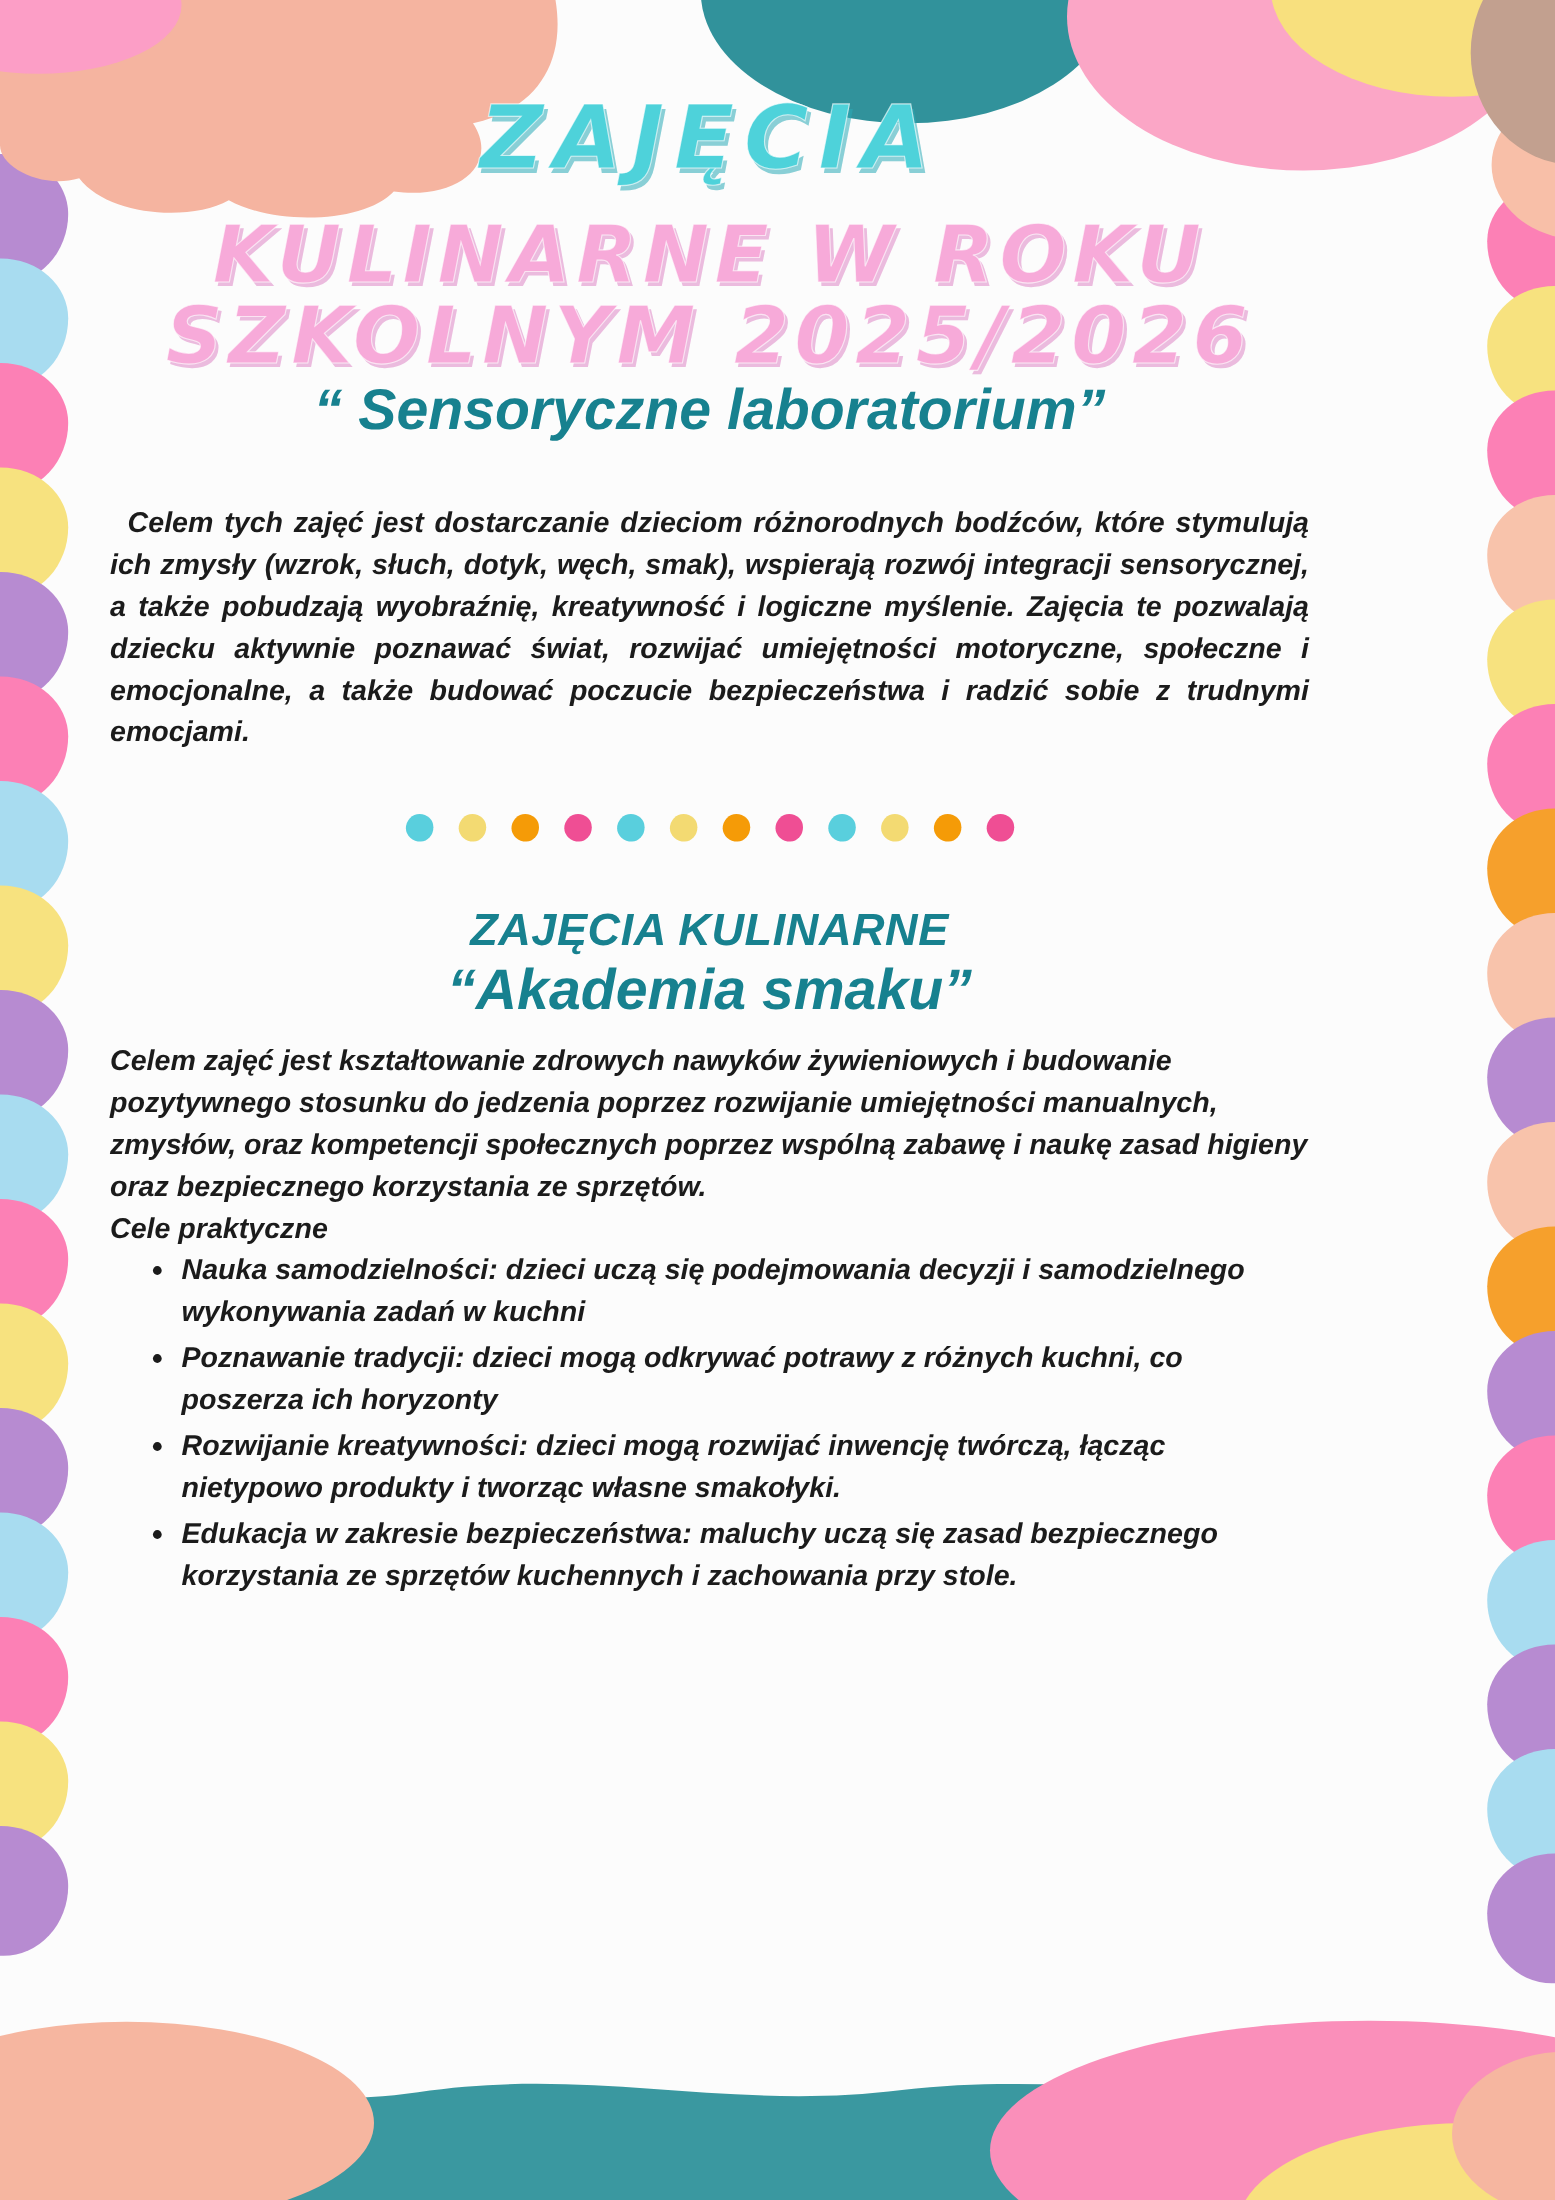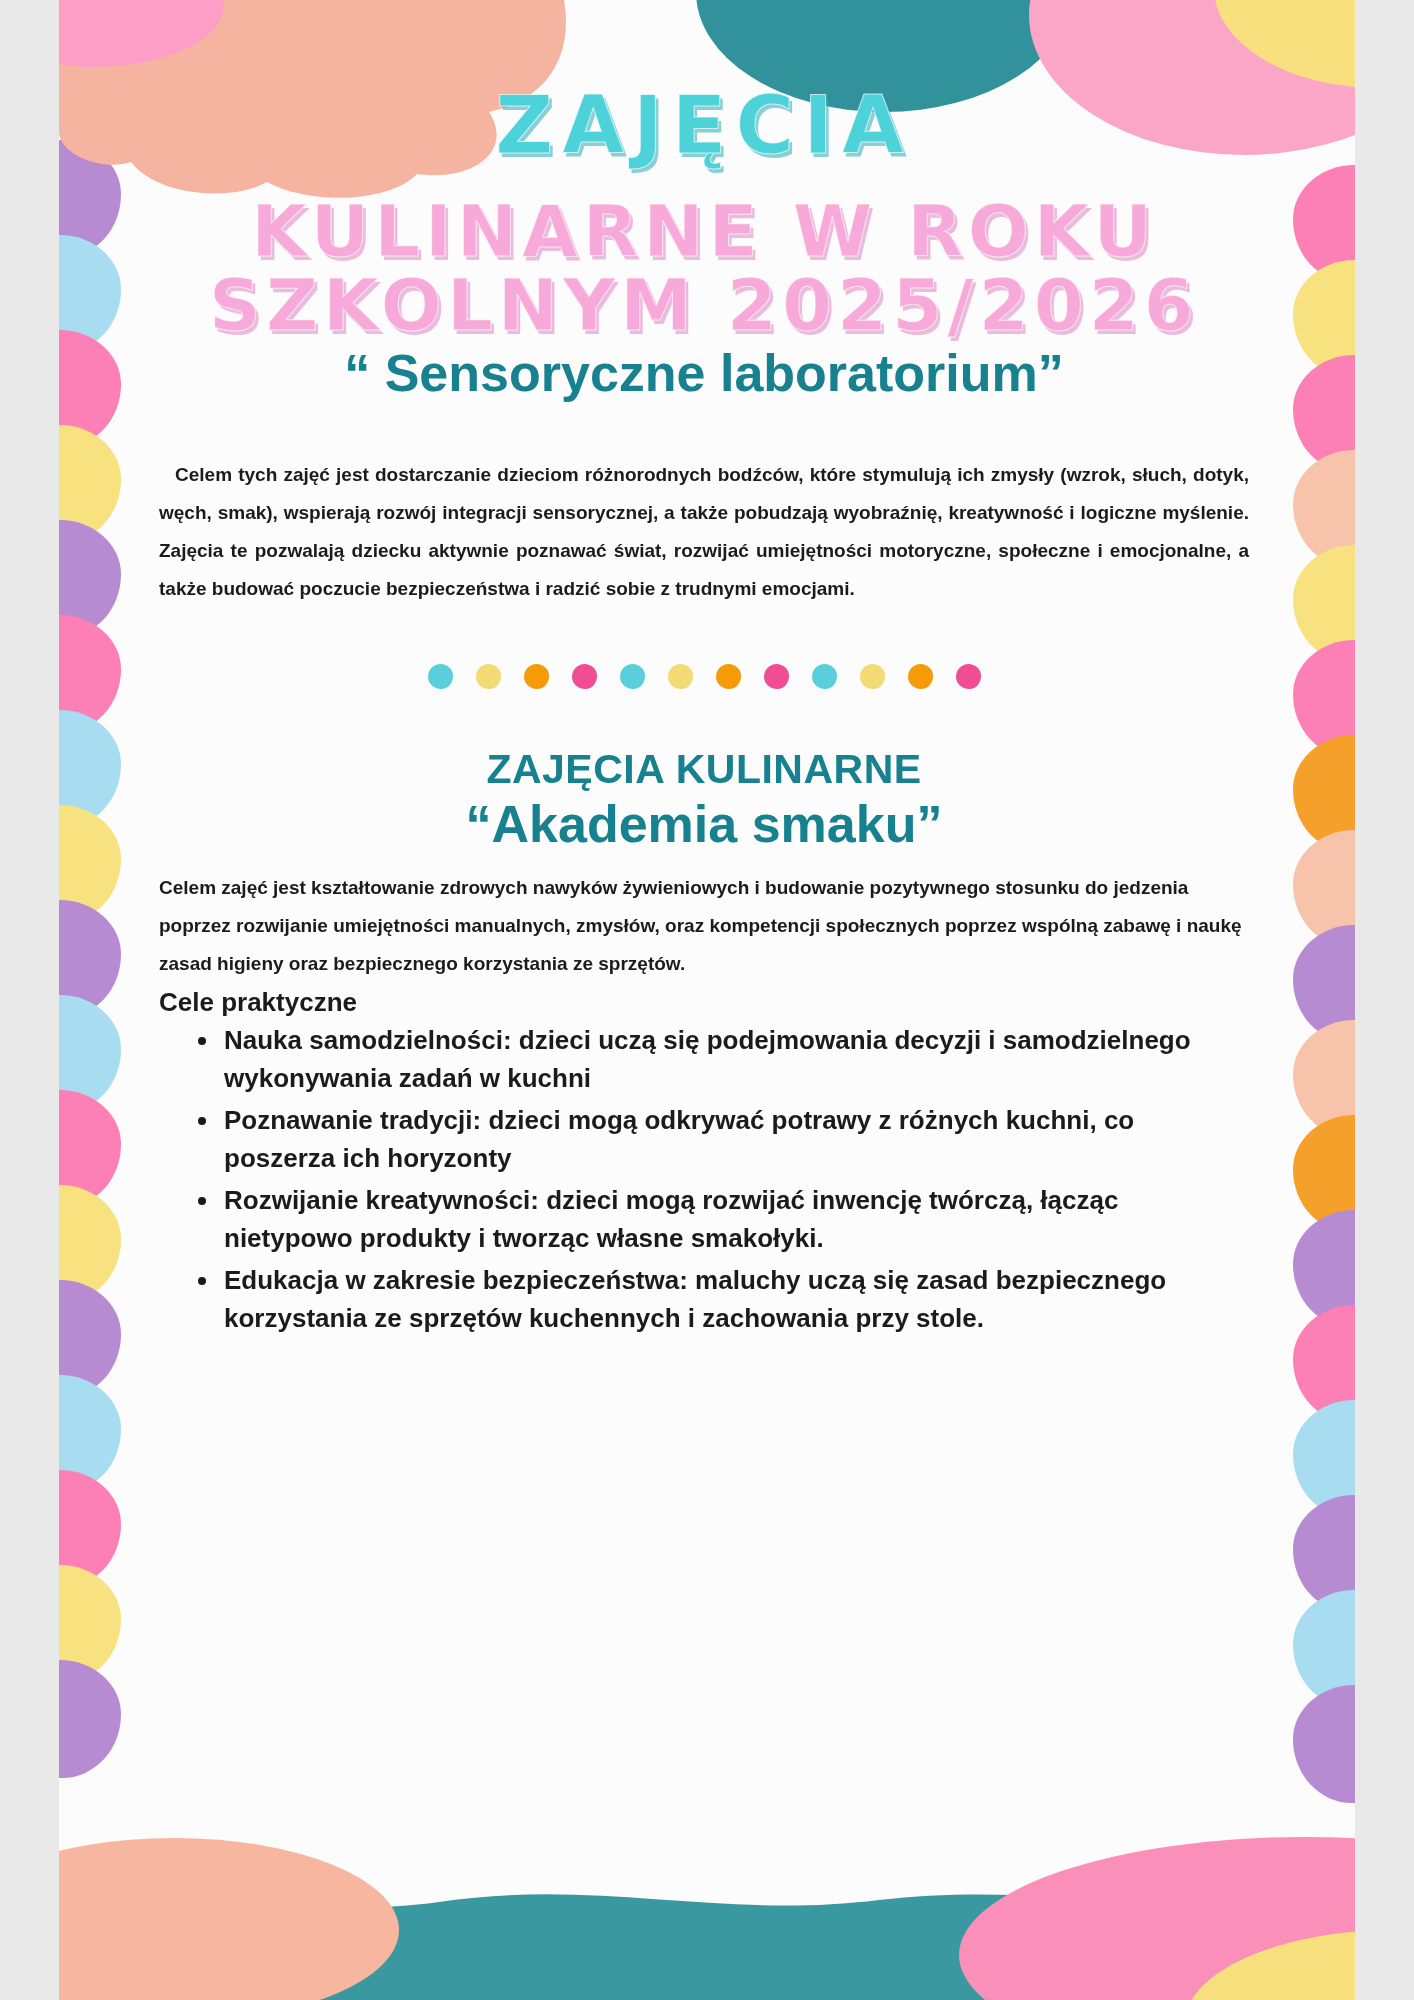--- a/index.html
+++ b/index.html
@@ -1,23 +1,24 @@
 <!DOCTYPE html>
 <html lang="pl"><head>
 <meta charset="utf-8">
 <style>
   html,body{margin:0;padding:0;background:#e9e9e9;}
   .page{
     position:relative;
-    width:1296px;height:2000px;
+    width:1414px;height:2000px;
     margin:0 auto;
     background:#fcfcfc;
     overflow:hidden;
     font-family:"Liberation Sans",sans-serif;
     color:#1b1b1b;
+    font-style:italic;
   }
   svg.decor{position:absolute;left:0;z-index:2;pointer-events:none;}
   svg.decor.top{top:0;}
   svg.decor.bottom{bottom:0;}
 
   
   .blob-col{position:absolute;top:0;bottom:0;z-index:1;}
   .blob-col.left{left:0;width:0;}
   .blob-col.right{right:0;width:0;}
   .blob{position:absolute;width:120px;height:118px;border-radius:48% 52% 50% 50%/53% 47% 55% 45%;}
@@ -47,21 +48,21 @@
   .section-heading{
     margin:0;text-align:center;color:#17818f;
     font-size:41px;line-height:48px;font-weight:700;letter-spacing:.5px;
   }
   .section-heading.first{margin-top:84px;}
   .section-subtitle{
     margin:8px 0 0 0;text-align:center;color:#17818f;
     font-size:52px;line-height:46px;font-weight:700;
   }
   .body-text{
-    margin:0;font-size:19px;line-height:38px;font-weight:700;color:#1b1b1b;
+    margin:0;font-size:26px;line-height:38px;font-weight:700;color:#1b1b1b;
   }
   .para-1{margin-top:60px;text-align:justify;text-indent:16px;}
   .para-2{margin-top:22px;}
   .subhead{margin:0;font-size:26px;line-height:38px;font-weight:700;}
   .author{
     margin:0;text-align:right;font-size:25px;line-height:30px;font-weight:700;
   }
   .author-1{margin-top:86px;}
   .author-2{margin-top:48px;}
 

